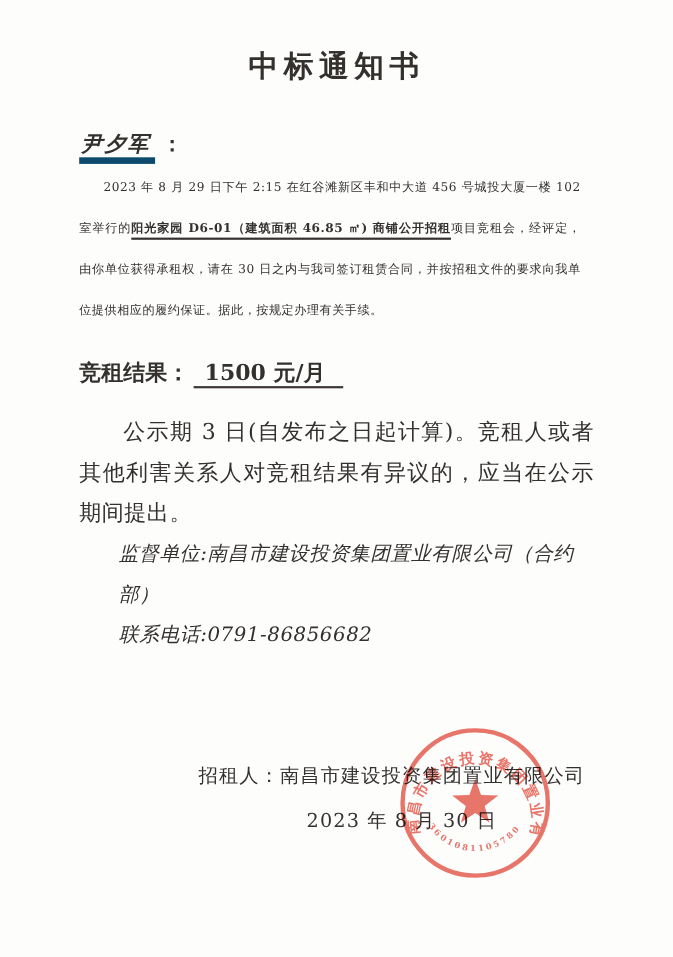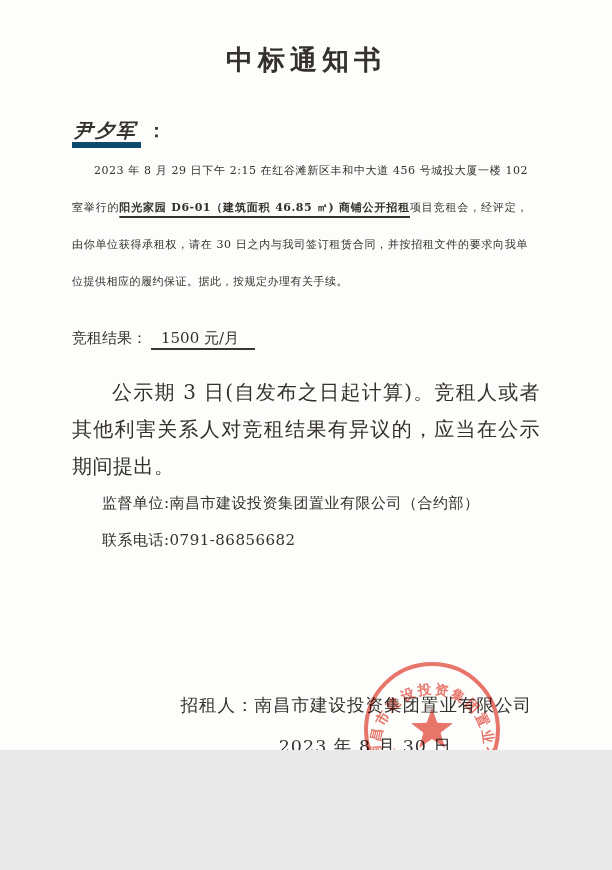--- a/index.html
+++ b/index.html
@@ -1,19 +1,19 @@
 <!DOCTYPE html>
 <html><head>
 <meta charset="utf-8">
 <style>
   html,body{margin:0;padding:0;}
   body{background:#e9e9e9;}
   .page{
     position:relative;
-    width:612px;height:750px;
+    width:612px;height:870px;
     margin:0 auto;
     background:#fdfdfc;
     font-family:"DejaVu Serif","Liberation Serif",serif;
     color:#33302e;
     overflow:hidden;
     box-sizing:border-box;
   }
   .doc-title{
     margin:0;padding-top:42px;
     text-align:center;
@@ -44,42 +44,43 @@
     letter-spacing:0.5px;
   }
   .emphasis{
     font-weight:bold;
     text-decoration:underline;
     text-decoration-thickness:2px;
     text-underline-offset:5px;
   }
   .result-line{
     margin-top:20px;
-    font-size:15px;
-    font-weight:normal;
+    font-size:20px;
+    font-weight:bold;
     line-height:37px;
   }
   .result-value{
     border-bottom:2px solid #3a3734;
     padding:0 16px 1px 10px;
     margin-left:4px;
   }
   .notice-para{
     margin:17px 0 0 0;
     font-size:20px;
     line-height:37px;
     text-align:justify;
     text-indent:2em;
     letter-spacing:0.5px;
   }
   .contact-line{
-    font-size:15px;
+    font-size:18px;
     line-height:37px;
     padding-left:2em;
     letter-spacing:0.5px;
+    font-style:italic;
   }
   .lessor-line{
     position:absolute;
     top:693px;left:0;right:80px;
     text-align:right;
     font-size:17.5px;
     letter-spacing:1px;
     margin-left:44px;
   }
   .date-line{

